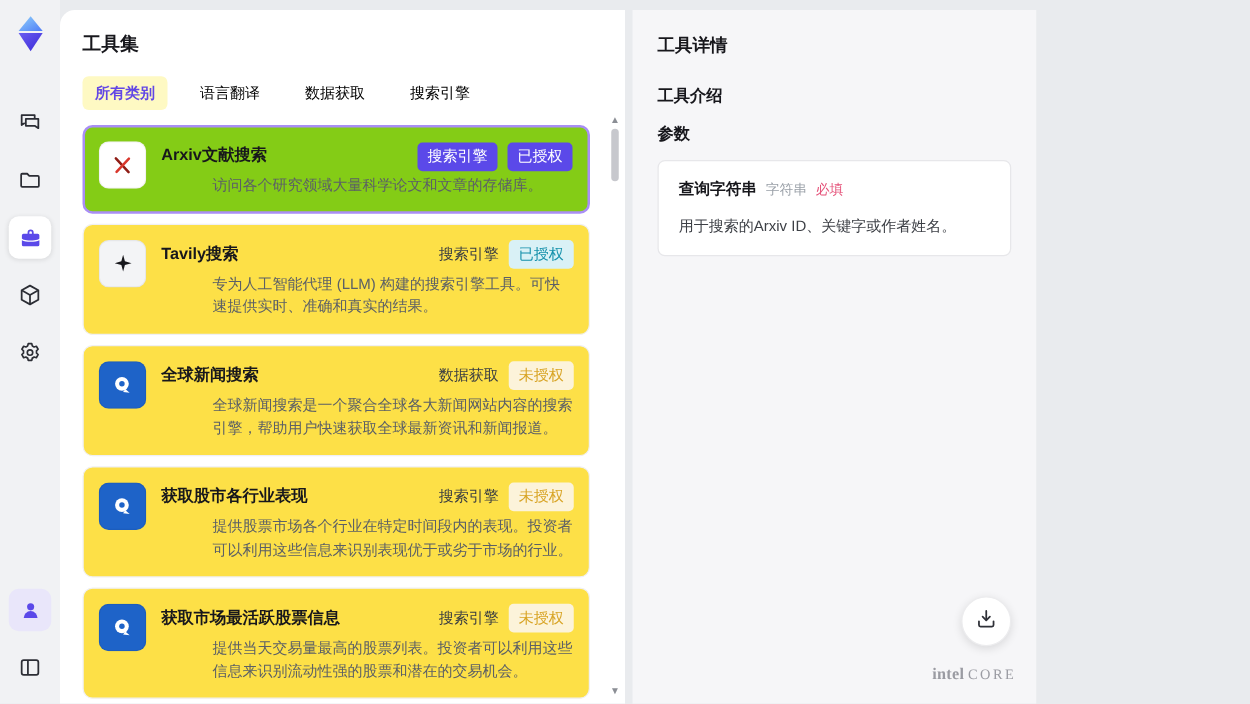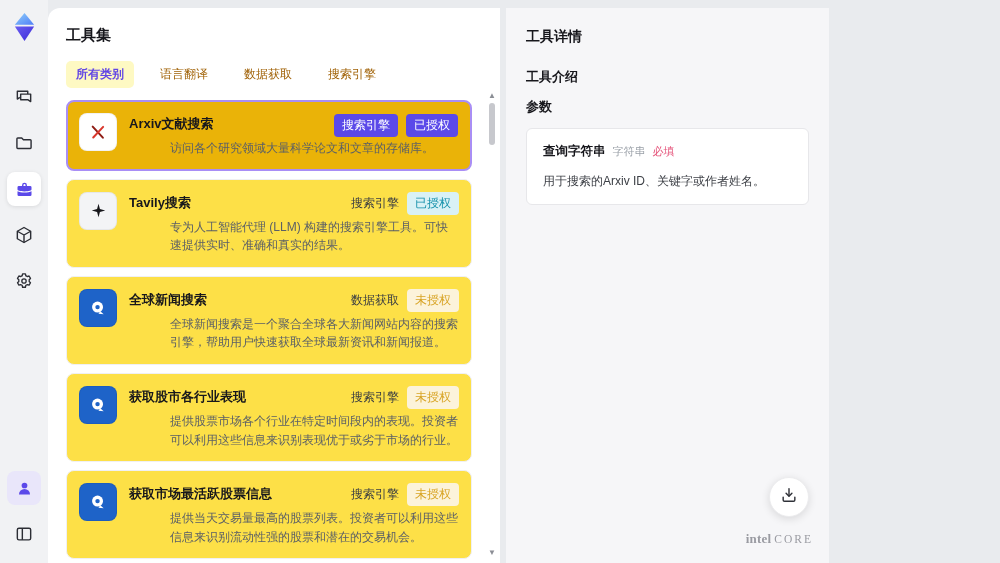--- a/index.html
+++ b/index.html
@@ -32,32 +32,32 @@
 
   
   .list-panel {
     width: 452px; flex: none; background: #ffffff;
     border-top-left-radius: 12px;
     padding: 14px 20px 0 18px; position: relative;
   }
   .panel-title { font-size: 15px; font-weight: bold; margin: 4px 0 16px; }
   .tabs { display: flex; align-items: center; gap: 16px; margin-bottom: 12px; }
   .tab {
-    font-size: 12px; color: #a16207; padding: 5px 10px;
+    font-size: 12px; color: #000000; padding: 5px 10px;
     border-radius: 5px; cursor: pointer; white-space: nowrap;
   }
   .tab.active { background: #fef9c3; color: #6247e5; font-weight: bold; }
 
   .tools-list { padding-right: 8px; }
   .tool-row {
     position: relative; display: flex; gap: 12px; align-items: flex-start;
     background: #fde047; border: 1px solid #f0f0f3; border-radius: 8px;
     padding: 12px; margin-bottom: 8px; cursor: pointer;
   }
-  .tool-row.selected { background: #eab308; border: 2px solid #a98ef5; padding: 11px; justify-content: space-between; }
+  .tool-row.selected { background: #84cc16; border: 2px solid #a98ef5; padding: 11px; justify-content: space-between; }
   .tool-icon {
     width: 38px; height: 38px; border-radius: 8px; flex: none;
     display: flex; align-items: center; justify-content: center;
     border: 1px solid rgba(0,0,0,.05);
   }
   .tool-text { min-width: 0; flex: 1; }
   .tool-name { font-size: 13px; font-weight: bold; margin: 2px 0 6px; padding-right: 150px; }
   .tool-desc { font-size: 12px; color: #5c6066; line-height: 1.55; margin-left: 41px; }
   .tool-badges { position: absolute; top: 12px; right: 12px; display: flex; gap: 8px; align-items: center; }
   .badge { font-size: 12px; white-space: nowrap; }

